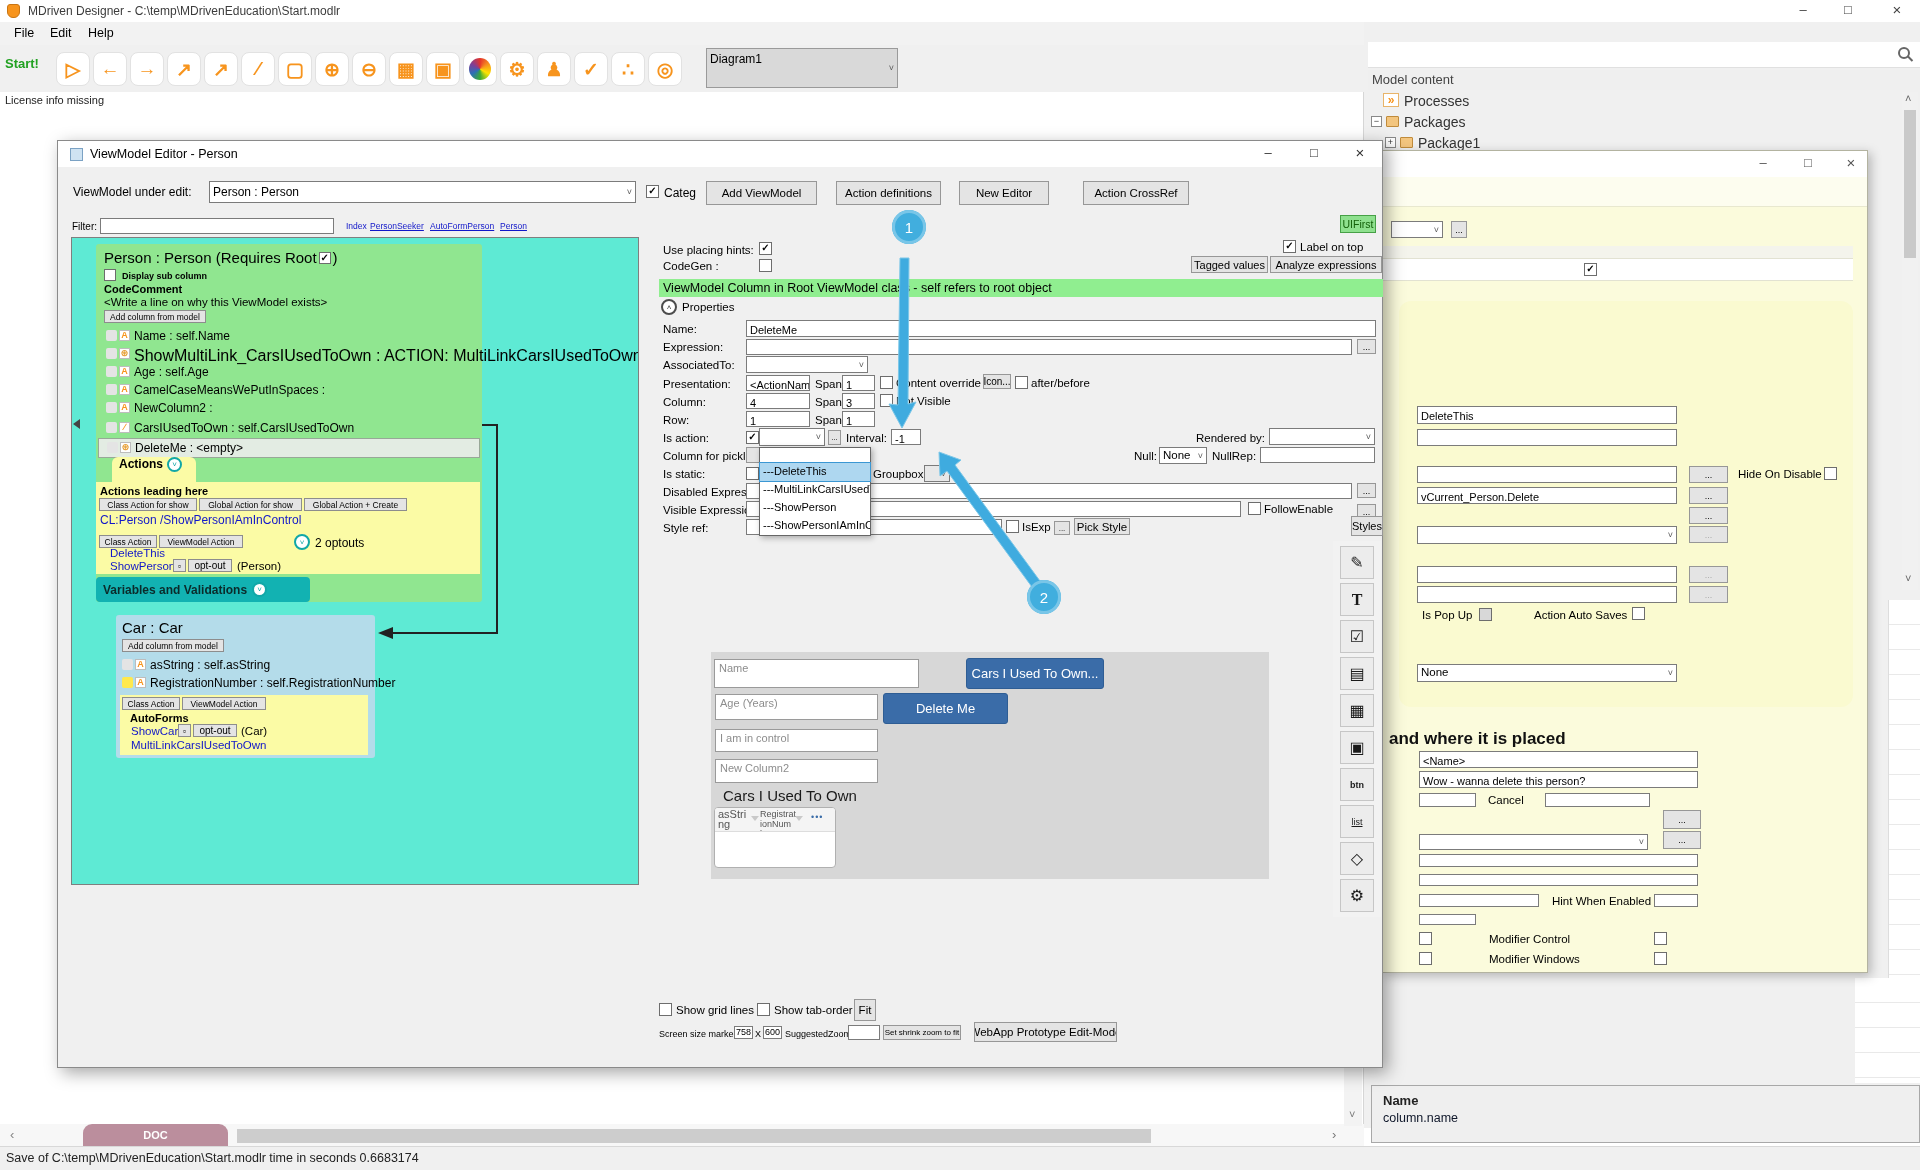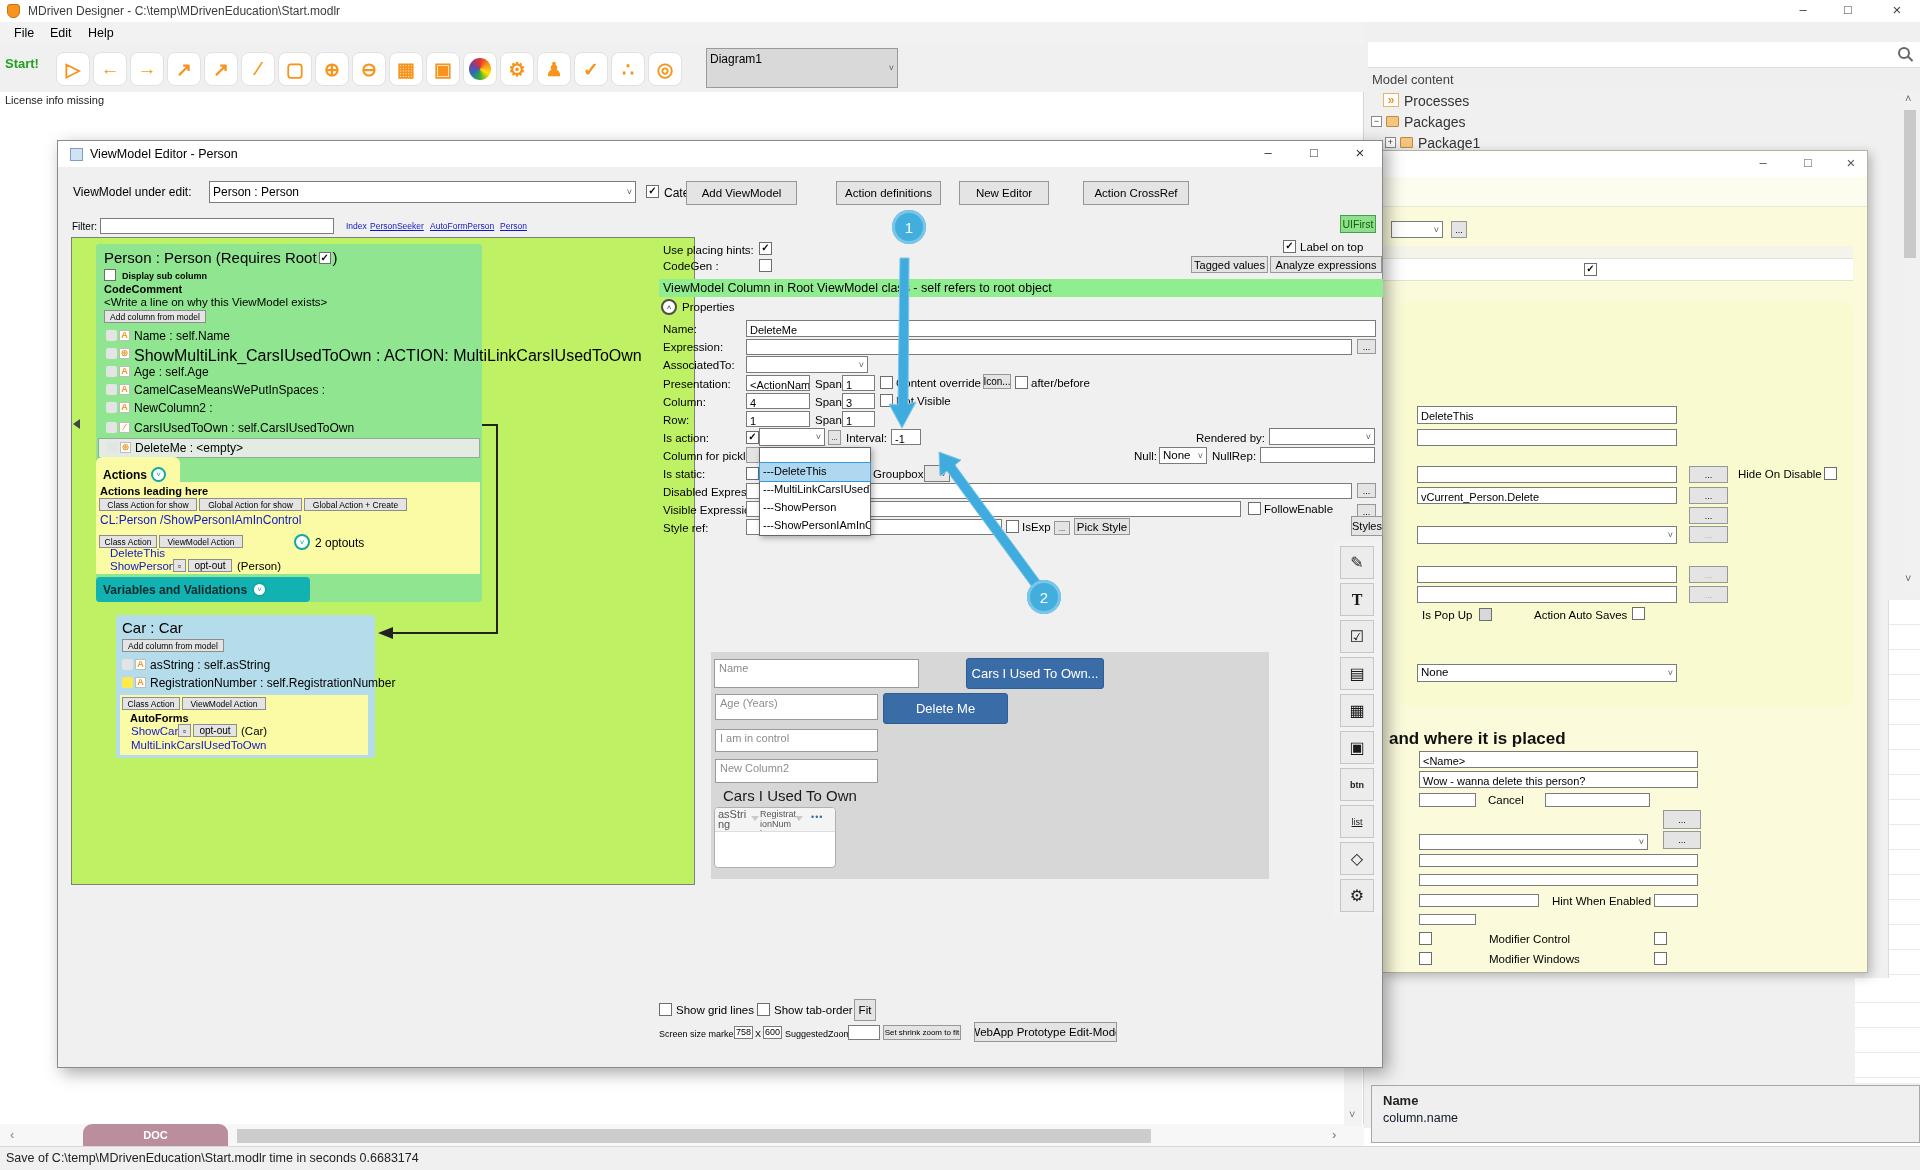--- a/index.html
+++ b/index.html
@@ -194,34 +194,34 @@
     <div class="a" style="left:12px;top:7px;width:13px;height:13px;background:#cfe3f2;border:1px solid #7ba2c4"></div>
     <div class="a" style="left:32px;top:6px;font-size:12.5px">ViewModel Editor - Person</div>
     <div class="a" style="left:1195px;top:4px;width:30px;text-align:center;font-size:13px;color:#333">–</div>
     <div class="a" style="left:1241px;top:4px;width:30px;text-align:center;font-size:13px;color:#333">□</div>
     <div class="a" style="left:1287px;top:3px;width:30px;text-align:center;font-size:15px;color:#333">×</div>
 
     <span class="a lbl" style="left:15px;top:44px;font-size:12px">ViewModel under edit:</span>
     <div class="combo a" style="left:151px;top:40px;width:427px;height:22px;font-size:12px;padding-top:3px">Person : Person</div>
     <span class="cb on a" style="left:588px;top:44px"></span>
     <span class="a lbl" style="left:606px;top:45px;font-size:12px">Categ</span>
-    <div class="btn a" style="left:628px;top:40px;width:111px;height:24px">Add ViewModel</div>
+    <div class="btn a" style="left:648px;top:40px;width:111px;height:24px">Add ViewModel</div>
     <div class="btn a" style="left:778px;top:40px;width:105px;height:24px">Action definitions</div>
     <div class="btn a" style="left:901px;top:40px;width:90px;height:24px">New Editor</div>
     <div class="btn a" style="left:1025px;top:40px;width:106px;height:24px">Action CrossRef</div>
     <div class="a" style="left:1282px;top:74px;width:36px;height:18px;background:#8ee08e;border:1px solid #46a046;color:#14610a;font-size:10.5px;display:flex;align-items:center;justify-content:center">UIFirst</div>
 
     <span class="a" style="left:14px;top:80px;font-size:10px">Filter:</span>
     <input class="a" style="left: 42px; top: 77px; width: 234px; height: 16px; border: 1px solid rgb(123, 123, 123); font-size: 11px; font-family: &quot;Liberation Sans&quot;, sans-serif;">
     <span class="a" style="left:288px;top:80px;font-size:8.5px;color:#1117c9;">Index</span>
     <span class="a" style="left:312px;top:80px;font-size:8.5px;color:#1117c9;text-decoration:underline">PersonSeeker</span>
     <span class="a" style="left:372px;top:80px;font-size:8.5px;color:#1117c9;text-decoration:underline">AutoFormPerson</span>
     <span class="a" style="left:442px;top:80px;font-size:8.5px;color:#1117c9;text-decoration:underline">Person</span>
 
-    <div class="a" style="left:13px;top:96px;width:624px;height:648px;background:#bef264;border:1px solid #7f7f7f;overflow:hidden">
+    <div class="a" style="left:13px;top:96px;width:568px;height:648px;background:#5eead4;border:1px solid #7f7f7f;overflow:hidden">
 
       <div class="a" style="left:24px;top:6px;width:386px;height:358px;background:#90e690;border-radius:3px">
         <div class="a" style="left:8px;top:5px;font-size:15px;display:flex;align-items:center;gap:2px">
           <span>Person : Person  (Requires Root</span>
           <span class="cb on cb12"></span>
           <span>)</span>
         </div>
         <span class="cb cb12 a" style="left:8px;top:25px"></span>
         <span class="a" style="left:26px;top:27px;font-size:9px;font-weight:700">Display sub column</span>
         <div class="a" style="left:8px;top:39px;font-size:11px;font-weight:700">CodeComment</div>
@@ -257,21 +257,21 @@
           <span class="ico-blur" style="position:absolute;left:2px;top:2px"></span>
           <span class="ico-sq" style="position:absolute;left:15px;top:2px">∕</span>
           <span style="position:absolute;left:30px;top:1px;font-size:12px;white-space:nowrap">CarsIUsedToOwn : self.CarsIUsedToOwn</span>
         </div>
         <div class="a" style="left:2px;top:194px;width:382px;height:20px;background:#e3ece3;border:1px solid #98a898">
           <span class="ico-blur" style="position:absolute;left:8px;top:3px"></span>
           <span class="ico-sq" style="position:absolute;left:21px;top:3px;color:#e8a33d">⊛</span>
           <span style="position:absolute;left:36px;top:2px;font-size:12px;white-space:nowrap">DeleteMe : &lt;empty&gt;</span>
         </div>
 
-        <div class="a" style="left:0;top:213px;width:84px;height:25px;background:#fbfba5;border-radius:6px 6px 0 0;display:flex;align-items:flex-end;gap:4px;padding-left:7px">
+        <div class="a" style="left:16px;top:213px;width:84px;height:25px;background:#fbfba5;border-radius:6px 6px 0 0;display:flex;align-items:flex-start;gap:4px;padding-left:7px">
           <span style="font-size:12px;font-weight:700">Actions</span>
           <span class="crc crct" style="width:15px;height:15px">˅</span>
         </div>
         <div class="a" style="left:0;top:238px;width:384px;height:92px;background:#fbfba5">
           <div style="position:absolute;left:4px;top:3px;font-size:11px;font-weight:700">Actions leading here</div>
           <div class="mbtn a" style="left:3px;top:16px;width:98px;height:13px">Class Action for show</div>
           <div class="mbtn a" style="left:103px;top:16px;width:103px;height:13px">Global Action for show</div>
           <div class="mbtn a" style="left:208px;top:16px;width:103px;height:13px">Global Action + Create</div>
           <span class="link a" style="left:4px;top:31px;font-size:12px">CL:Person /ShowPersonIAmInControl</span>
           <div class="mbtn a" style="left:3px;top:53px;width:58px;height:13px">Class Action</div>

